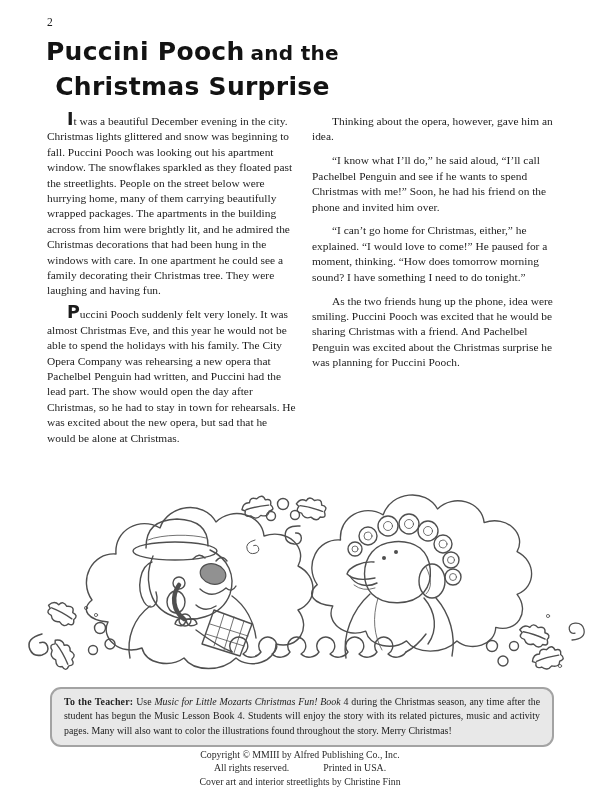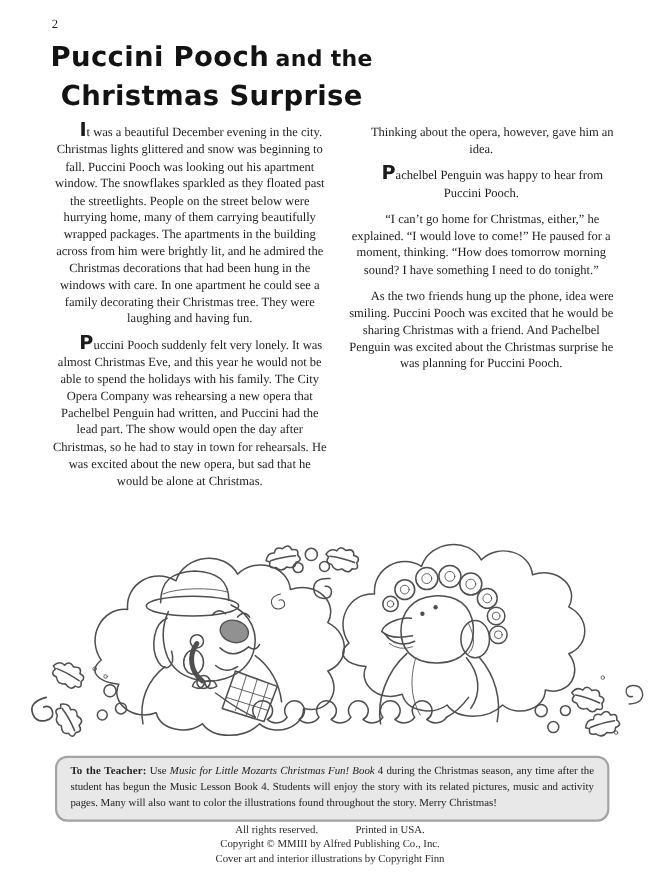--- a/index.html
+++ b/index.html
@@ -15,21 +15,21 @@
     font-family:"DejaVu Sans", sans-serif;font-weight:bold;
     color:#131313;line-height:32px;letter-spacing:0.3px;text-align:center;
   }
   .t-big{font-size:25px;}
   .t-mid{font-size:20px;}
   .columns{
     position:absolute;left:47px;top:114px;width:516px;
     display:flex;gap:14px;
   }
   .col{width:251px;font-size:11.4px;line-height:15.4px;}
-  p.story{margin:0 0 8.5px 0;text-indent:20px;text-align:center;}
+  p.story{margin:0 0 8.5px 0;text-indent:20px;}
   .dc{
     font-family:"DejaVu Sans", sans-serif;font-weight:bold;
     font-size:17.5px;line-height:10px;letter-spacing:0;
   }
   .illo{position:absolute;left:0;top:488px;width:600px;height:200px;}
   .teacher-box{
     position:absolute;left:50px;top:687px;width:476px;
     background:#e8e8e8;border:2px solid #a3a3a3;border-radius:11px;
     padding:6px 12px 7px 12px;
     font-size:9.9px;line-height:14.3px;text-align:justify;color:#222;
@@ -58,21 +58,21 @@
     <div><span class="t-big">Christmas Surprise</span></div>
   </div>
 
   <div class="columns">
     <div class="col">
       <p class="story"><span class="dc">I</span><span>t was a beautiful December evening in the city.  Christmas lights glittered and snow was beginning to fall.  Puccini Pooch was looking out his apartment window.  The snowflakes sparkled as they floated past the streetlights.  People on the street below were hurrying home, many of them carrying beautifully wrapped packages.  The apartments in the building across from him were brightly lit, and he admired the Christmas decorations that had been hung in the windows with care.  In one apartment he could see a family decorating their Christmas tree.  They were laughing and having fun.</span></p>
       <p class="story"><span class="dc">P</span><span>uccini Pooch suddenly felt very lonely.  It was almost Christmas Eve, and this year he would not be able to spend the holidays with his family.  The City Opera Company was rehearsing a new opera that Pachelbel Penguin had written, and Puccini had the lead part.  The show would open the day after Christmas, so he had to stay in town for rehearsals.  He was excited about the new opera, but sad that he would be alone at Christmas.</span></p>
     </div>
     <div class="col">
       <p class="story"><span>Thinking about the opera, however, gave him an idea.</span></p>
-      <p class="story"><span class="dc">P</span><span>achelbel Penguin was happy to hear from Puccini Pooch.</span></p>
+      <p class="story"><span>“I know what I’ll do,” he said aloud, “I’ll call Pachelbel Penguin and see if he wants to spend Christmas with me!”  Soon, he had his friend on the phone and invited him over.</span></p>
       <p class="story"><span>“I can’t go home for Christmas, either,” he explained.  “I would love to come!”  He paused for a moment, thinking.  “How does tomorrow morning sound?  I have something I need to do tonight.”</span></p>
       <p class="story"><span>As the two friends hung up the phone, idea were smiling.  Puccini Pooch was excited that he would be sharing Christmas with a friend.  And Pachelbel Penguin was excited about the Christmas surprise he was planning for Puccini Pooch.</span></p>
     </div>
   </div>
 
   <div class="illo">
     <svg width="600" height="200" viewBox="0 0 600 200" xmlns="http://www.w3.org/2000/svg">
       <defs>
         <path id="cloud" d="M 92 112 C 78 92 92 64 116 66 C 114 42 140 28 160 40 C 168 16 204 12 216 34 C 232 18 262 26 264 48 C 288 40 308 60 298 78 C 318 88 318 114 298 122 C 312 140 298 162 276 156 C 276 174 250 182 236 170 C 222 184 194 184 184 170 C 170 180 146 176 142 160 C 120 168 100 150 108 134 C 88 132 80 122 92 112 Z"></path>
         <path id="holly" d="M 0 8 Q 3 1 9 3 Q 11 -3 17 1 Q 24 -3 25 4 Q 32 4 29 10 Q 33 16 26 16 Q 24 22 17 18 Q 11 22 7 16 Q 0 16 3 10 Z M 4 9 Q 14 8 27 10"></path>
@@ -180,18 +180,18 @@
 
   <div class="teacher-box">
     <span><b>To the Teacher:</b>
     <span>Use</span>
     <i>Music for Little Mozarts Christmas Fun! Book</i>
     <span>4</span>
     <span>during the Christmas season, any time after the student has begun the Music Lesson Book 4.  Students will enjoy the story with its related pictures, music and activity pages.  Many will also want to color the illustrations found throughout the story.  Merry Christmas!</span></span>
   </div>
 
   <div class="footer">
+    <div>Copyright © MMIII by Alfred Publishing Co., Inc.</div>
     <div><span>All rights reserved.</span><span class="gap"></span><span>Printed in USA.</span></div>
-    <div>Copyright © MMIII by Alfred Publishing Co., Inc.</div>
-    <div class="line3">Cover art and interior illustrations by Copyright Finn</div>
+    <div class="line3">Cover art and interior streetlights by Christine Finn</div>
   </div>
 
 </div>
 
 </body></html>

